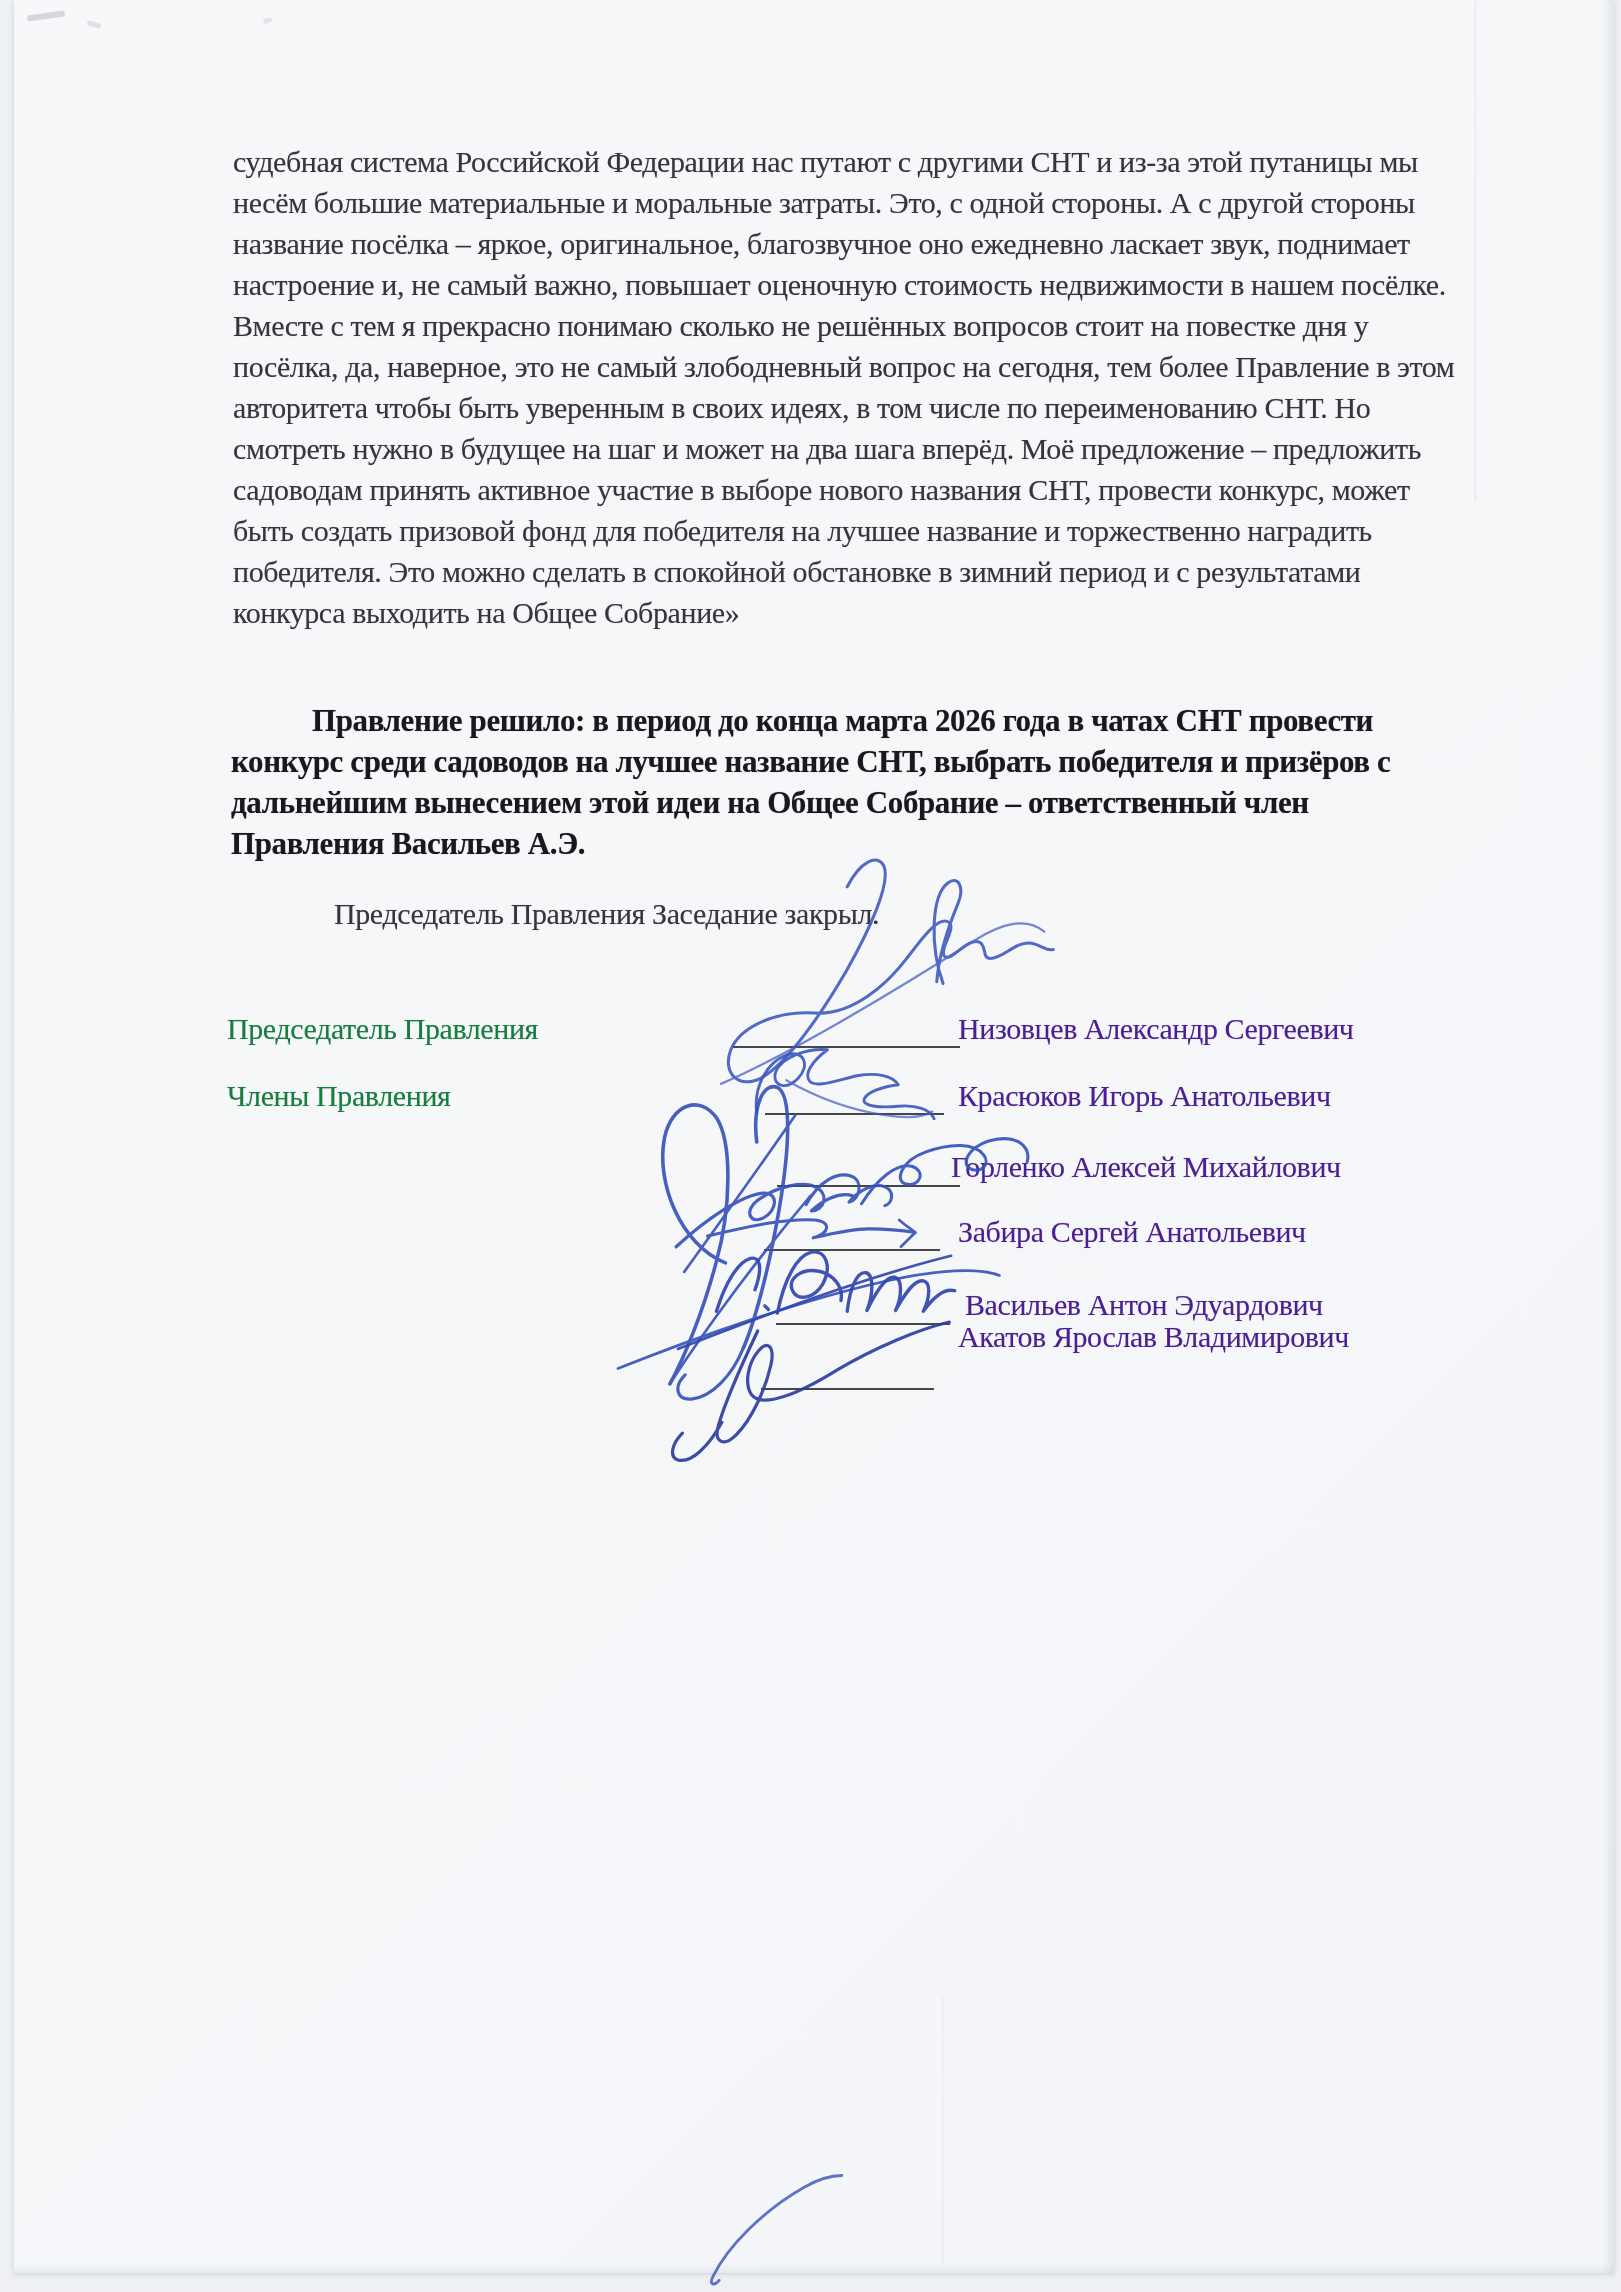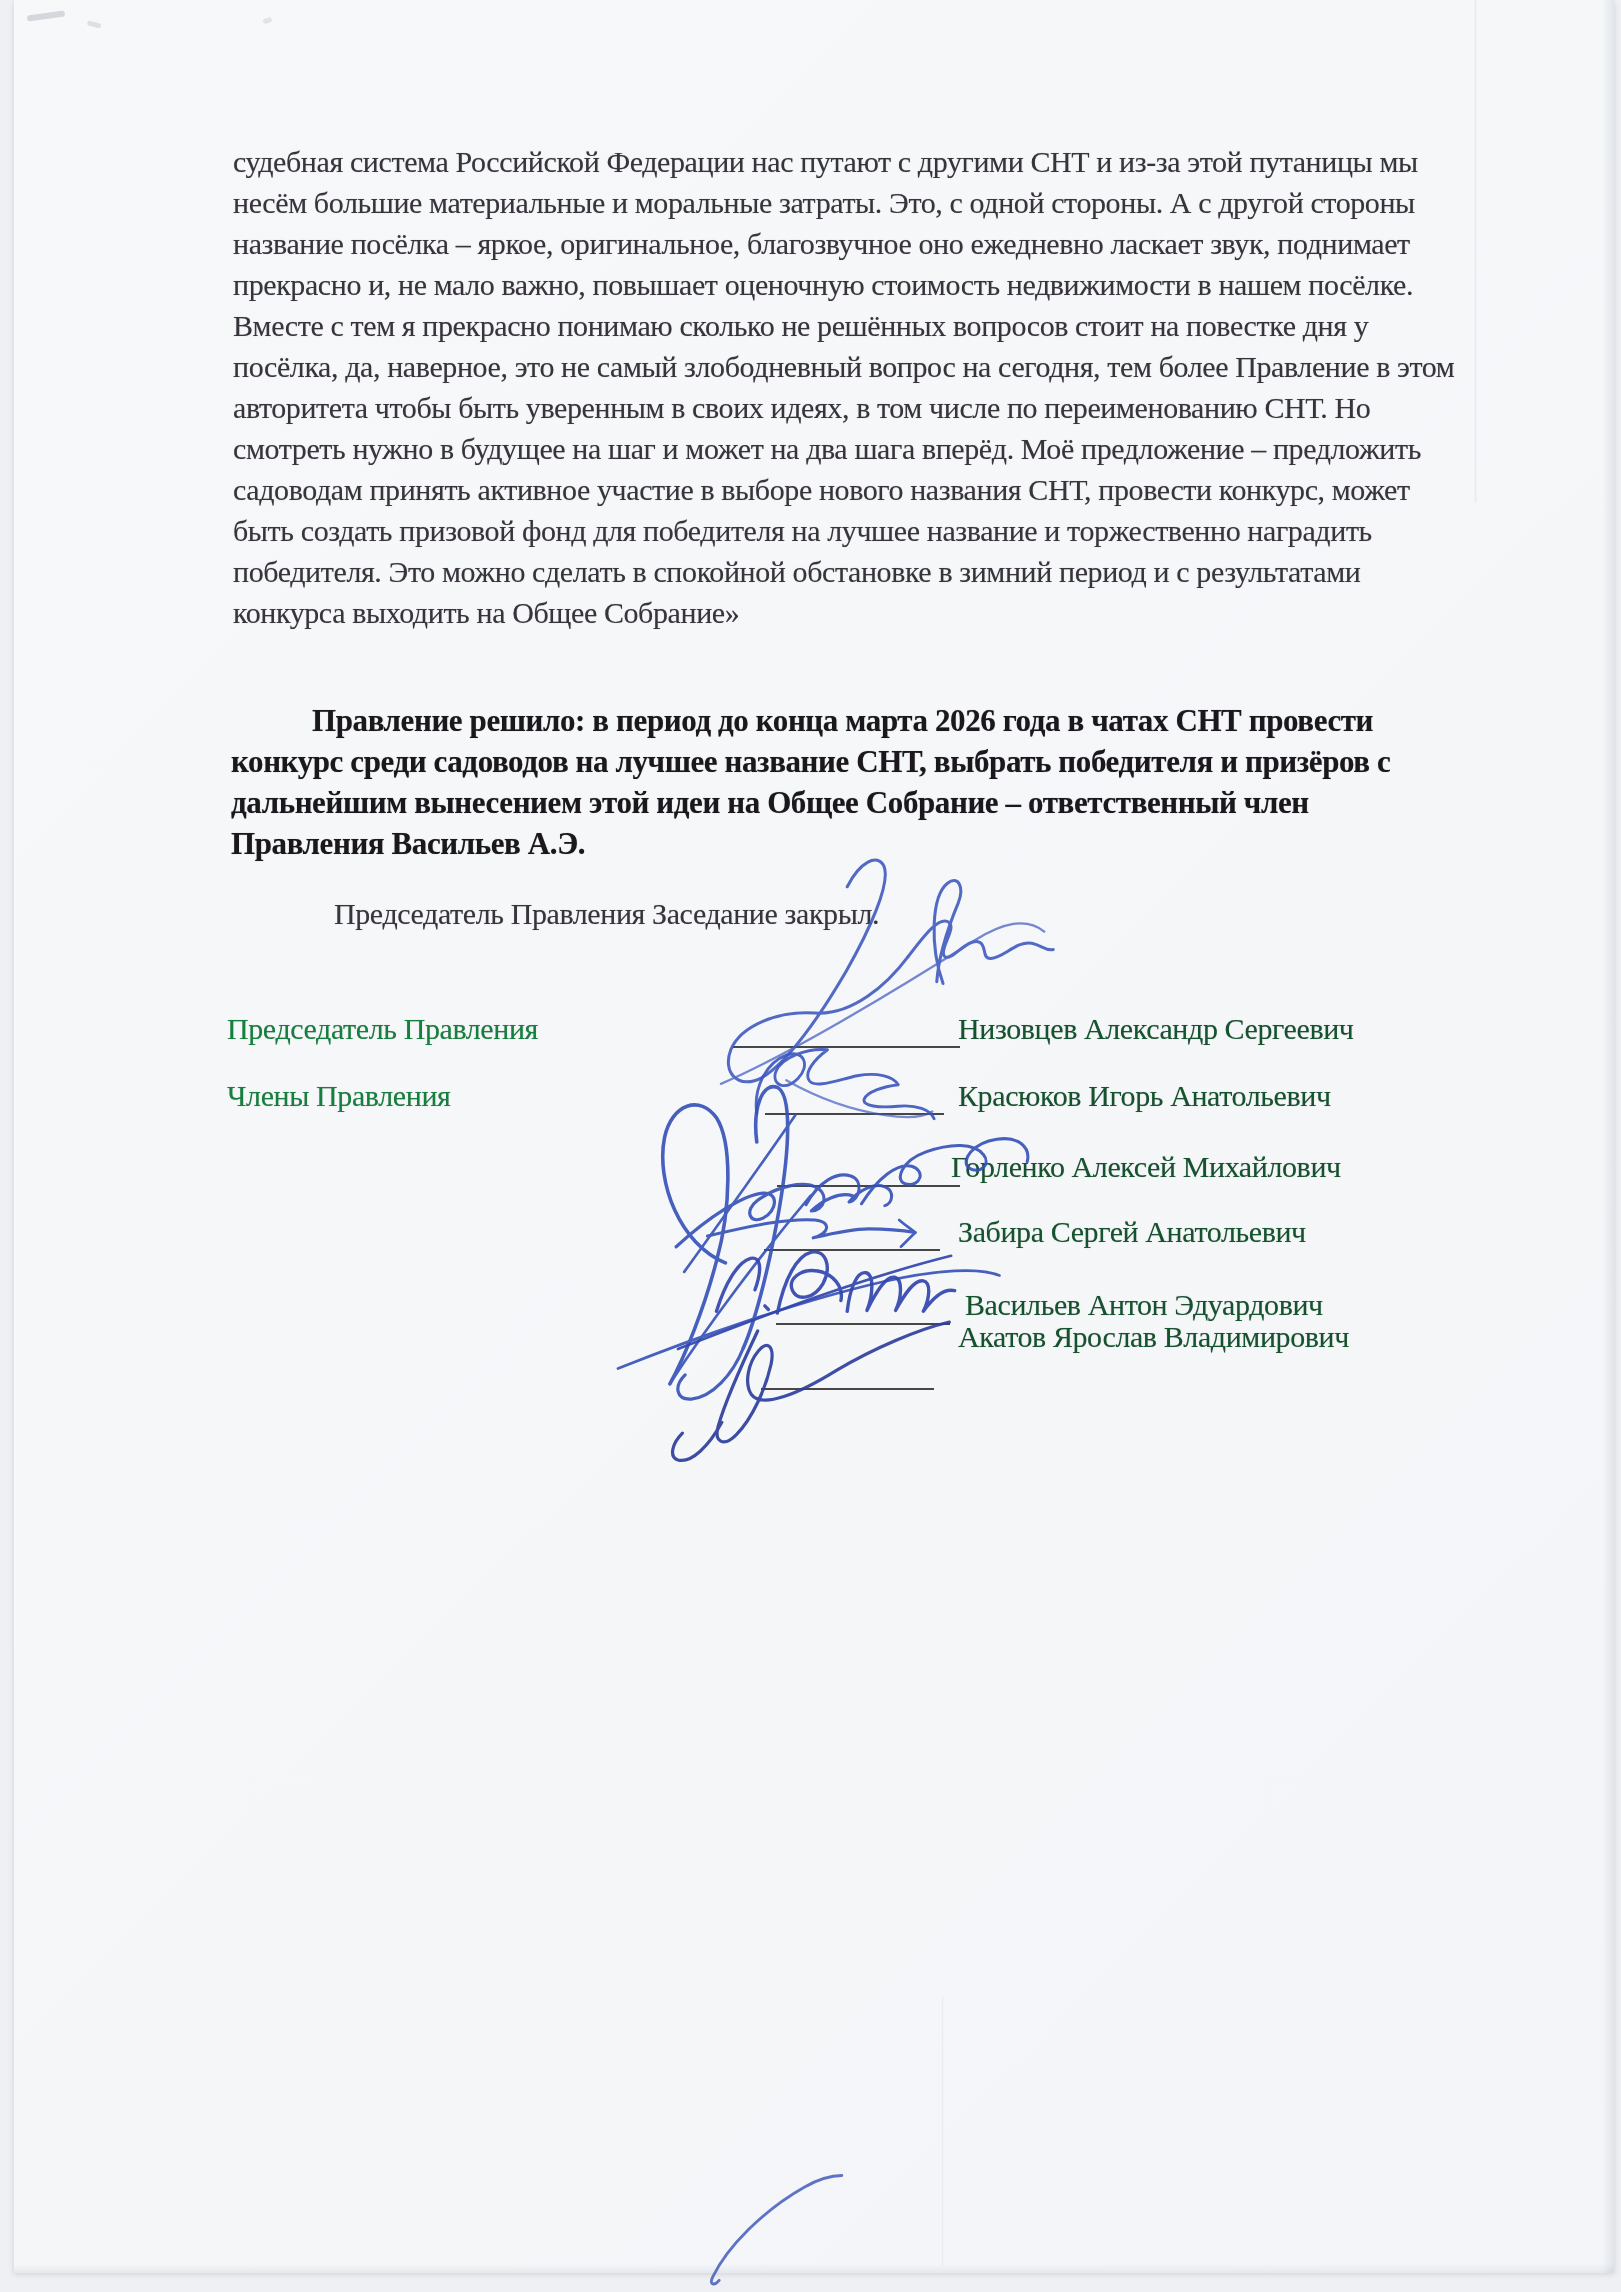--- a/index.html
+++ b/index.html
@@ -42,21 +42,21 @@
     color:#38343c;text-shadow:0 0 0.9px rgba(55,50,60,.38);white-space:nowrap;
   }
   .sig-label{
     position:absolute;left:227px;
     font-size:30px;line-height:41px;letter-spacing:-0.4px;
     color:#15803d;text-shadow:0 0 0.9px rgba(55,50,60,.38);white-space:nowrap;
   }
   .sig-name{
     position:absolute;left:958px;
     font-size:30px;line-height:41px;letter-spacing:-0.4px;
-    color:#14532d;text-shadow:0 0 0.9px rgba(55,50,60,.38);white-space:nowrap;
+    color:#4c1d95;text-shadow:0 0 0.9px rgba(55,50,60,.38);white-space:nowrap;
   }
   .sig-underline{position:absolute;height:1.8px;background:#474747;}
 
   .sig-svg{position:absolute;left:0;top:0;width:1621px;height:2293px;pointer-events:none;}
   .sig-svg path{fill:none;stroke-linecap:round;stroke-linejoin:round;}
 </style>
 </head>
 <body>
 
 <div class="stage">
@@ -68,21 +68,21 @@
     <div class="crease-v" style="left:1460px;top:0;height:502px;"></div>
     <div class="crease-v" style="left:927px;top:1997px;height:269px;opacity:.7;"></div>
     <div class="edge-shadow-right"></div>
     <div class="edge-shadow-bottom"></div>
   </div>
 
   <div class="body-par">
     <div class="textline">судебная система Российской Федерации нас путают с другими СНТ и из-за этой путаницы мы</div>
     <div class="textline">несём большие материальные и моральные затраты. Это, с одной стороны. А с другой стороны</div>
     <div class="textline">название посёлка – яркое, оригинальное, благозвучное оно ежедневно ласкает звук, поднимает</div>
-    <div class="textline">прекрасно и, не мало важно, повышает оценочную стоимость недвижимости в нашем посёлке.</div>
+    <div class="textline">настроение и, не самый важно, повышает оценочную стоимость недвижимости в нашем посёлке.</div>
     <div class="textline">Вместе с тем я прекрасно понимаю сколько не решённых вопросов стоит на повестке дня у</div>
     <div class="textline">посёлка, да, наверное, это не самый злободневный вопрос на сегодня, тем более Правление в этом</div>
     <div class="textline">авторитета чтобы быть уверенным в своих идеях, в том числе по переименованию СНТ. Но</div>
     <div class="textline">смотреть нужно в будущее на шаг и может на два шага вперёд. Моё предложение – предложить</div>
     <div class="textline">садоводам принять активное участие в выборе нового названия СНТ, провести конкурс, может</div>
     <div class="textline">быть создать призовой фонд для победителя на лучшее название и торжественно наградить</div>
     <div class="textline">победителя. Это можно сделать в спокойной обстановке в зимний период и с результатами</div>
     <div class="textline">конкурса выходить на Общее Собрание»</div>
   </div>
 

